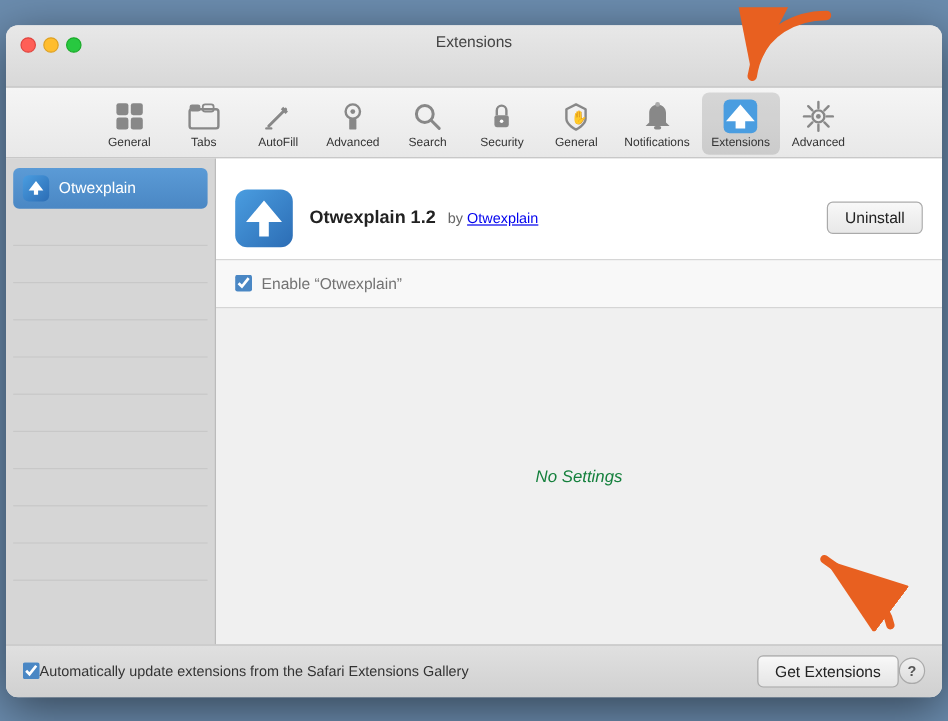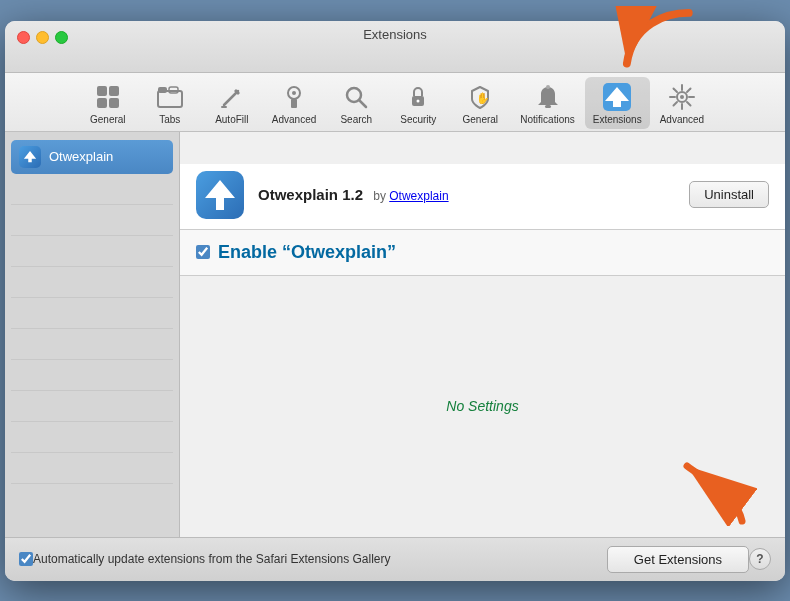--- a/index.html
+++ b/index.html
@@ -140,27 +140,26 @@
       border-bottom: 1px solid #c8c8c8;
     }
     
     .main-panel {
       flex: 1;
       display: flex;
       flex-direction: column;
       background: #f0f0f0;
     }
     .extension-header {
-      padding: 7px 16px 10px;
+      padding: 26px 16px 10px;
       display: flex;
       align-items: center;
       gap: 14px;
       border-bottom: 1px solid #ccc;
       background: white;
-      margin-top: 32px;
     }
     .ext-icon {
       width: 48px;
       height: 48px;
       border-radius: 10px;
       background: linear-gradient(135deg, #4a9de0, #2c6db5);
       display: flex;
       align-items: center;
       justify-content: center;
       flex-shrink: 0;
@@ -190,23 +189,22 @@
       gap: 8px;
       border-bottom: 1px solid #ccc;
       background: #f8f8f8;
     }
     .checkbox {
       width: 14px;
       height: 14px;
       accent-color: #4a87c4;
     }
     .enable-label {
-      font-size: 18px;
-      color: #0369a1;
-      font-weight: bold;
+      font-size: 13px;
+      color: #737373;
     }
     .no-settings-area {
       flex: 1;
       display: flex;
       align-items: center;
       justify-content: center;
       background: #f0f0f0;
     }
     .no-settings-text {
       font-size: 14px;
@@ -228,21 +226,21 @@
       width: 14px;
       height: 14px;
       accent-color: #4a87c4;
     }
     .auto-update-label {
       font-size: 12px;
       color: #333;
       flex: 1;
     }
     .get-extensions-btn {
-      padding: 5px 26px;
+      padding: 5px 14px;
       background: linear-gradient(to bottom, #f8f8f8, #e5e5e5);
       border: 1px solid #aaa;
       border-radius: 5px;
       font-size: 13px;
       color: #222;
       cursor: pointer;
     }
     .help-btn {
       width: 22px;
       height: 22px;

